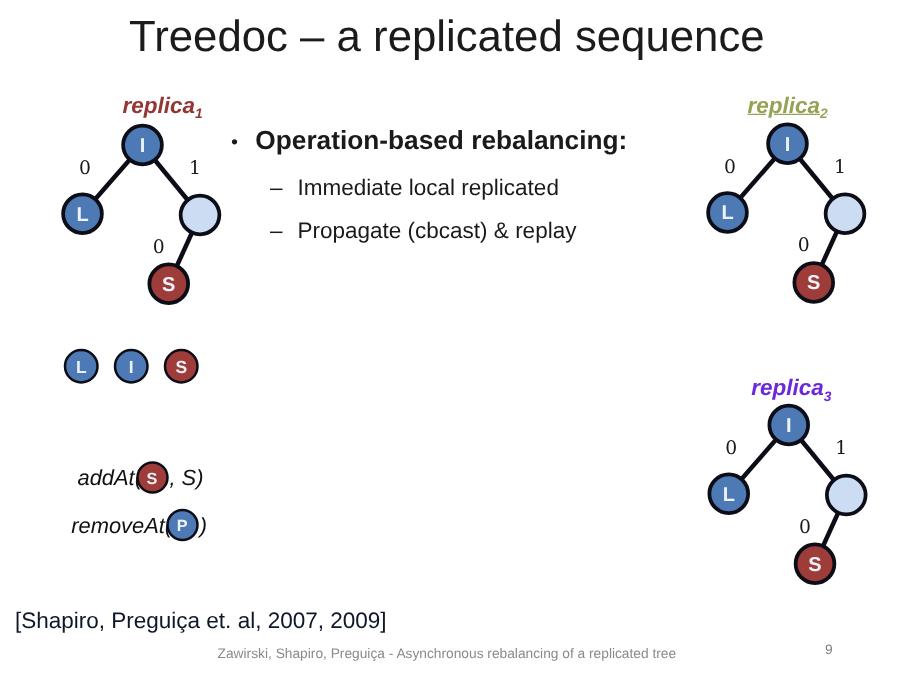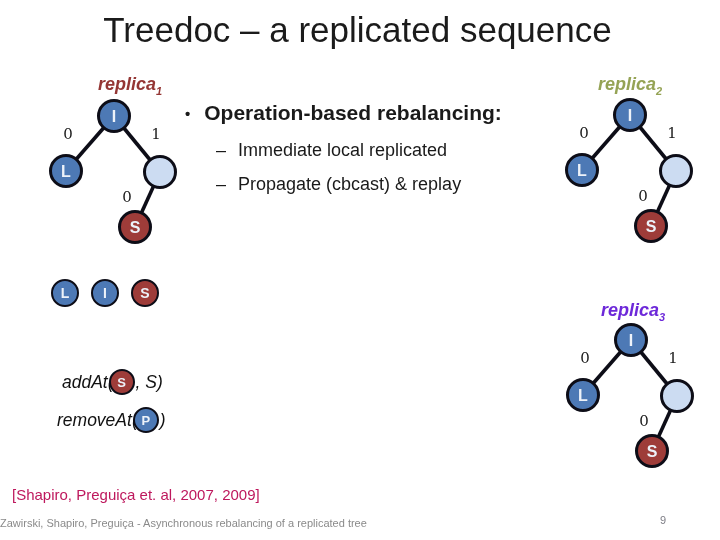--- a/index.html
+++ b/index.html
@@ -42,38 +42,38 @@
   .seq-row .chip{margin-right:8px;}
   .seq-row .chip:last-child{margin-right:0;}
   .seq-row .chip.gap{margin-left:4px;}
   .op-line{
     position:absolute;display:flex;align-items:center;
     font-size:17.5px;font-style:italic;color:#111;white-space:nowrap;
   }
   .op-line .chip{width:26px;height:26px;font-size:13px;margin-left:-5px;margin-right:1px;}
   .op-line.add{left:62px;top:369px;}
   .op-line.remove{left:57px;top:407px;}
-  .citation{position:absolute;left:12px;top:486px;font-size:15px;color:#be185d;}
+  .citation{position:absolute;left:12px;top:486px;font-size:18px;color:#0f172a;}
   .footer-text{
-    position:absolute;left:0;right:0;top:517px;
+    position:absolute;left:0;right:0;top:517px;text-align:center;
     font-size:11px;color:#8a8a8a;
   }
   .page-number{position:absolute;left:660px;top:514px;font-size:11px;color:#7d7d85;}
 </style>
 </head>
 <body>
 
 <div id="slide">
 
   <div class="title">Treedoc – a replicated sequence</div>
 
   <div class="replica-label" style="left: 56px; top: 74px; color: rgb(148, 54, 52); margin-left: 42px;">
     <span>replica</span><sub>1</sub>
   </div>
-  <div class="replica-label" style="left: 598px; top: 74px; color: rgb(149, 163, 85);">
+  <div class="replica-label" style="left: 598px; top: 74px; color: rgb(149, 163, 85); text-decoration: underline;">
     <span>replica</span><sub>2</sub>
   </div>
   <div class="replica-label" style="left: 601px; top: 300px; color: #6d28d9;">
     <span>replica</span><sub>3</sub>
   </div>
 
   <div class="bullet-heading">
     <span class="marker">•</span>
     <span>Operation-based rebalancing:</span>
   </div>

